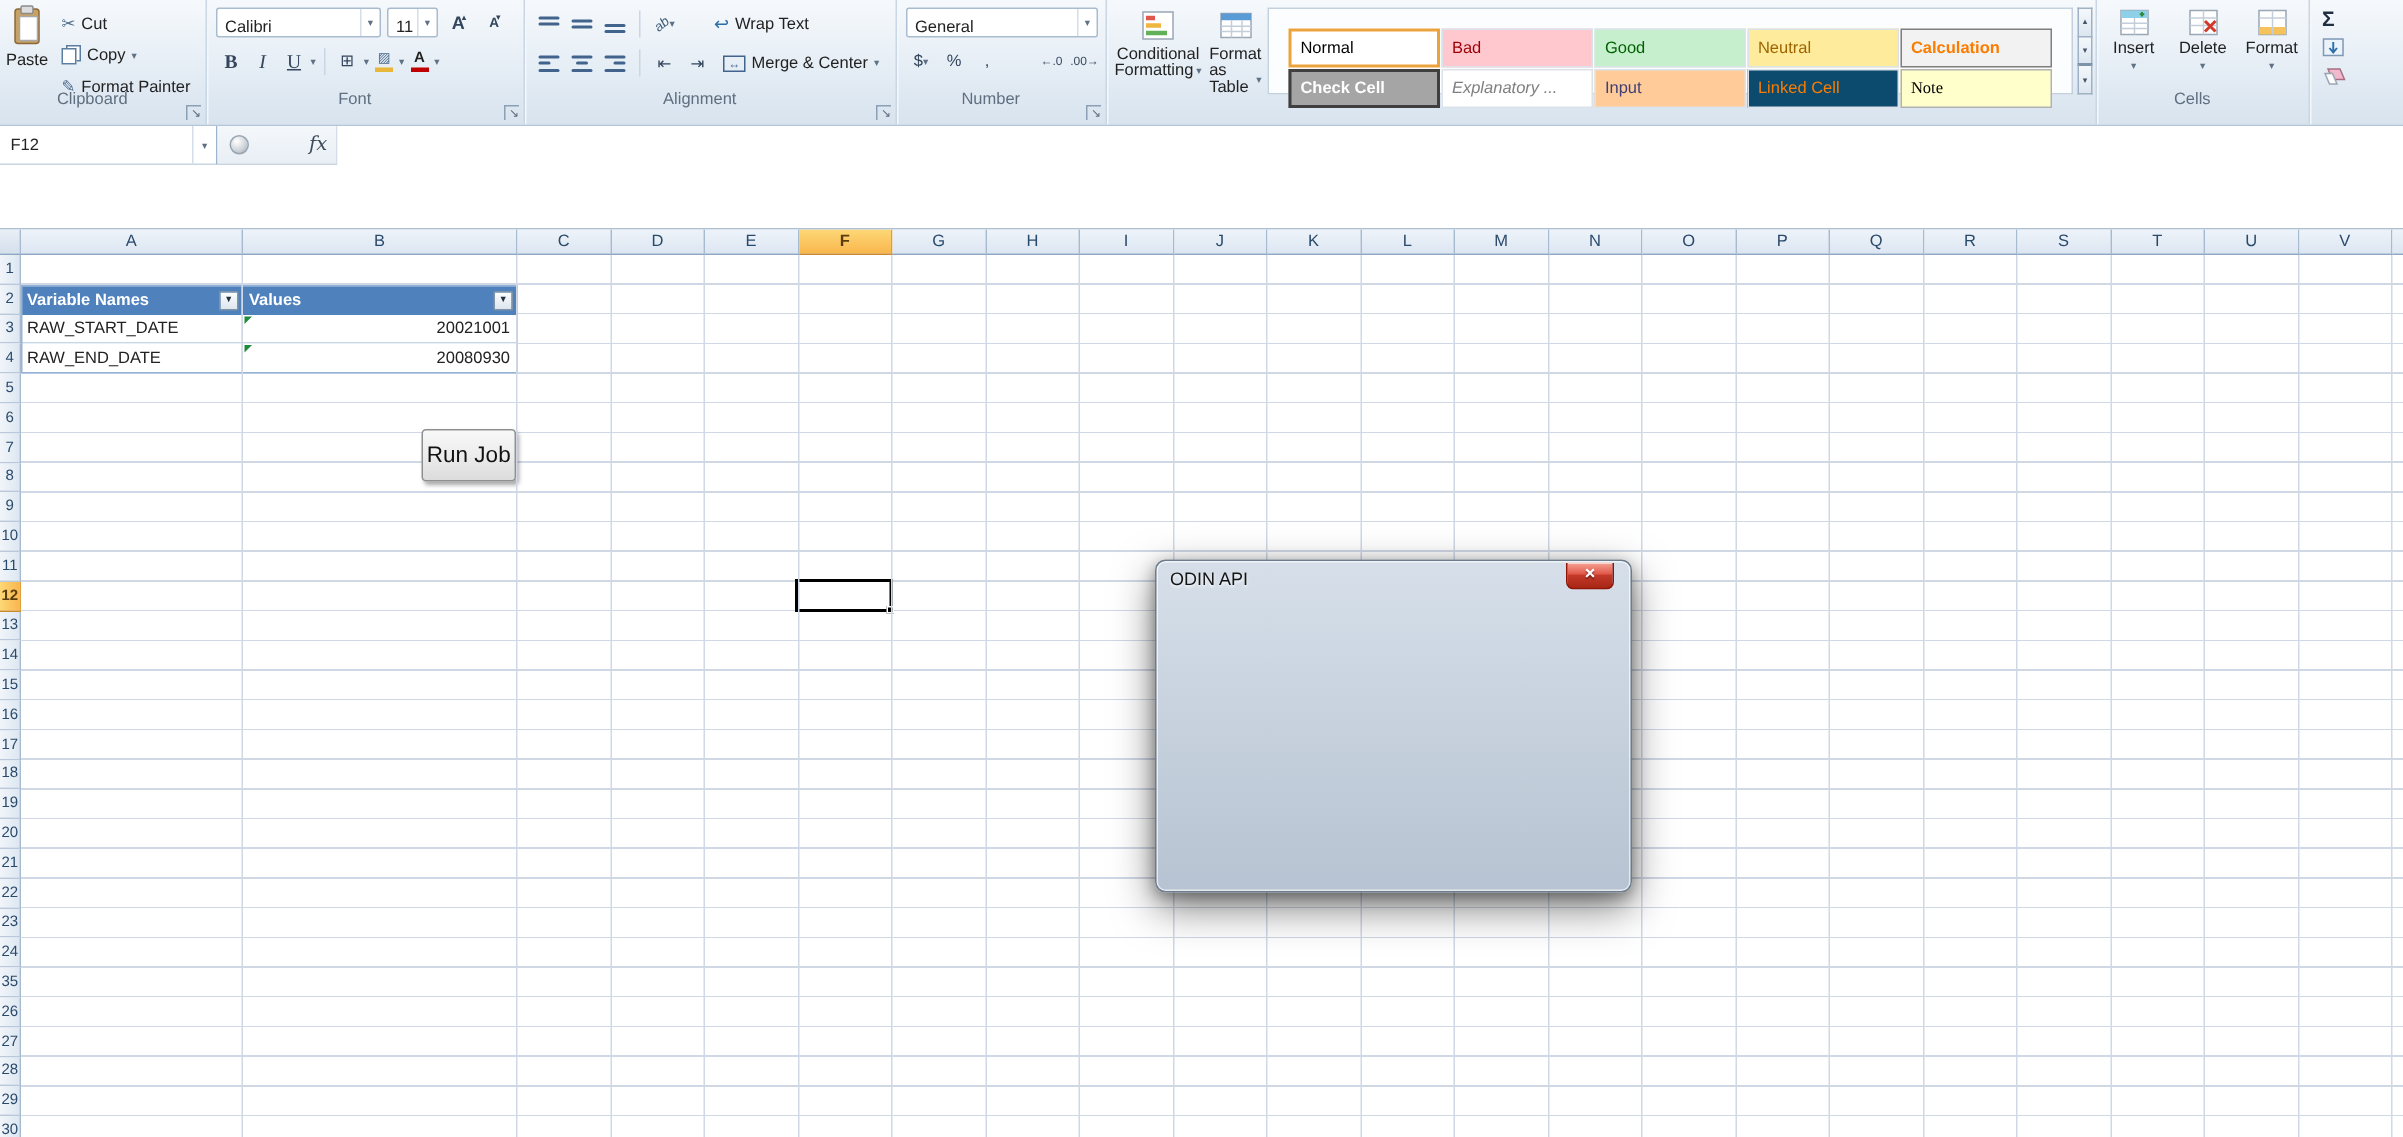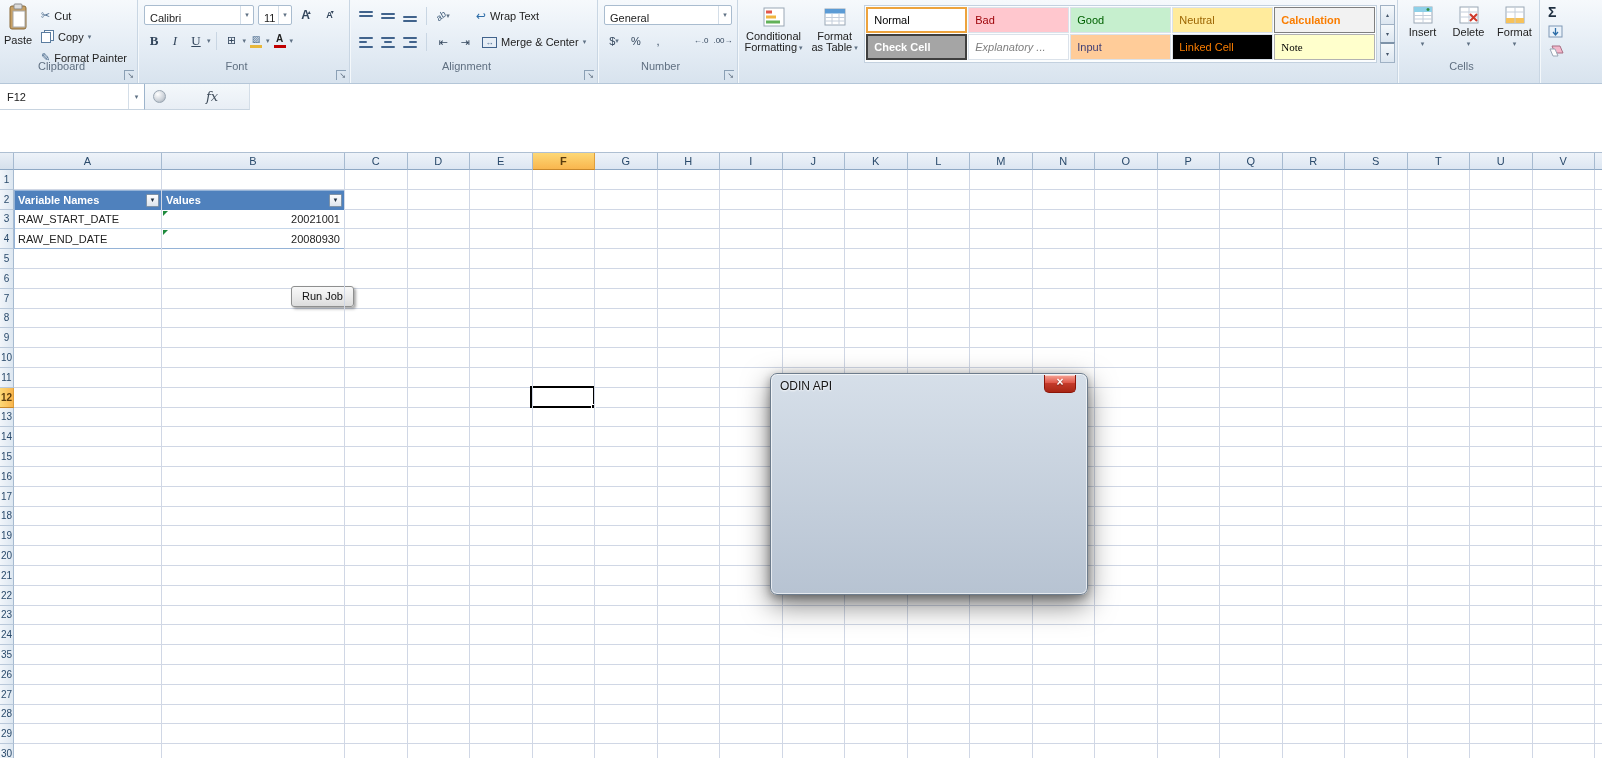--- a/index.html
+++ b/index.html
@@ -63,40 +63,40 @@
 .num-combo{width:128px}
 .num-row2{display:flex;align-items:center;gap:2px;margin-top:6px}
 .decbtn{font-size:8px;letter-spacing:0;padding:2px 3px}
 
 
 .g-styles{width:660px;display:flex;padding:4px 2px 0 4px;gap:3px}
 .bigbtn{display:flex;flex-direction:column;align-items:center;padding-top:2px;cursor:pointer;border:1px solid transparent;border-radius:2px}
 .bigbtn .l1{margin-top:3px;line-height:12px}
 .bigbtn .l2{line-height:11px;display:flex;align-items:center;gap:2px}
 .cfbtn{width:64px}.fatbtn{width:54px}
-.gallery-wrap{background:#fbfdfe;border:1px solid #c3d1df;padding:1px;display:grid;grid-template-columns:repeat(5,101px);grid-auto-rows:26px;gap:1px;height:58px;margin-top:1px}
+.gallery-wrap{background:#fbfdfe;border:1px solid #c3d1df;padding:13px;display:grid;grid-template-columns:repeat(5,101px);grid-auto-rows:26px;gap:1px;height:58px;margin-top:1px}
 .style-cell{display:flex;align-items:center;padding-left:6px;font-size:11px;border:1px solid #dbe2ea;cursor:pointer;overflow:hidden;white-space:nowrap}
 .gal-scroll{display:flex;flex-direction:column;width:15px;margin-top:1px;height:58px}
 .gal-scroll .sb{flex:1;border:1px solid #9fb1c4;border-bottom:none;background:linear-gradient(#f4f8fb,#dce6f0);font-size:6px;color:#44566b;display:flex;align-items:center;justify-content:center;cursor:pointer}
 .gal-scroll .sb:last-child{border-bottom:1px solid #9fb1c4}
 .gal-scroll .sb.more{border-top:2px solid #7e93a9}
 
 
 .g-cells{width:142px;display:flex;justify-content:center;gap:2px;padding-top:5px}
 .cellbtn{width:44px;display:flex;flex-direction:column;align-items:center;gap:2px;cursor:pointer;border:1px solid transparent;border-radius:2px}
 
 
 .g-editing{flex:1;min-width:0;padding:4px 0 0 8px;border-right:none;display:flex;flex-direction:column;gap:5px}
 .sigma{font-size:14px;font-weight:bold;color:#1f2f40;line-height:16px}
 
 
 .fbar{height:26px;display:flex;align-items:stretch;background:#fff;position:relative}
 .namebox{width:145px;border-right:1px solid #9db4cc;border-bottom:1px solid #c8d4e0;display:flex;align-items:center;padding-left:7px;background:#fff;cursor:pointer}
 .namebox .arr{margin-left:auto;width:16px;align-self:stretch;display:flex;align-items:center;justify-content:center;border-left:1px solid #d4dee8;color:#5f7184;font-size:7px}
-.fb-mid{width:105px;background:linear-gradient(#f4f8fb,#e8eef5);border-right:1px solid #d4dee8;border-bottom:1px solid #c8d4e0;display:flex;align-items:center}
+.fb-mid{width:80px;background:linear-gradient(#f4f8fb,#e8eef5);border-right:1px solid #d4dee8;border-bottom:1px solid #c8d4e0;display:flex;align-items:center}
 .fb-circle{width:13px;height:13px;border-radius:50%;background:radial-gradient(circle at 35% 30%,#ffffff,#ccd2d9 60%,#9aa3ad);border:1px solid #9aa6b2;margin-left:8px}
 .fx{font-family:"DejaVu Serif","Liberation Serif",serif;font-style:italic;font-size:13px;color:#3f4c5a;margin-left:40px}
 .fb-input{flex:1;background:#fff}
 .spacer{height:42px;background:#fff}
 
 
 .grid{position:relative;height:606px;overflow:hidden}
 .colheads{display:flex;height:18px;border-top:1px solid #aebfd2;overflow:hidden}
 .corner{width:14px;flex:none;background:linear-gradient(#e9eff6,#d5e0ec);border-right:1px solid #a6bad0;border-bottom:1px solid #8ea8c4}
 .ch{flex:none;background:linear-gradient(#eef3f9,#dce6f2);border-right:1px solid #a6bad0;border-bottom:1px solid #8ea8c4;display:flex;align-items:center;justify-content:center;color:#2a4a6b;font-size:11px;cursor:pointer}
@@ -110,21 +110,21 @@
 
 .tcell{position:absolute;height:19.8px;display:flex;align-items:center;font-size:11px}
 .thead{background:#4f81bd;color:#fff;font-weight:bold;padding-left:4px;border-right:1px solid #d7e2ef;border-top:1px solid #95b3d7}
 .filterbtn{margin-left:auto;margin-right:2px;width:13px;height:13px;background:linear-gradient(#fdfdfd,#dde5ee);border:1px solid #7f93a8;border-radius:1px;display:flex;align-items:center;justify-content:center;font-size:6px;color:#1f2f40;cursor:pointer}
 .tdata{border-right:1px solid #c6d7ea;border-bottom:1px solid #c6d7ea;background:#fff}
 .tdata.textcell{padding-left:4px}
 .tdata.numcell{justify-content:flex-end;padding-right:4px}
 .t-outline{position:absolute;border:1px solid #95b3d7;pointer-events:none}
 .err-tri{position:absolute;width:0;height:0;border-top:5px solid #1e8a3c;border-right:5px solid transparent;pointer-events:none}
 
-.runjob{position:absolute;left:277px;top:115.5px;width:63px;height:21px;background:linear-gradient(#f8f8f8,#ececec 50%,#dcdcdc);border:1px solid #8e8f8f;border-radius:3px;box-shadow:2px 2px 3px rgba(0,0,0,.35);display:flex;align-items:center;justify-content:center;font-size:11px;color:#111;cursor:pointer}
+.runjob{position:absolute;left:267px;top:115.5px;width:63px;height:35px;background:linear-gradient(#f8f8f8,#ececec 50%,#dcdcdc);border:1px solid #8e8f8f;border-radius:3px;box-shadow:2px 2px 3px rgba(0,0,0,.35);display:flex;align-items:center;justify-content:center;font-size:15px;color:#111;cursor:pointer}
 
 .selbox{position:absolute;left:516px;top:216px;width:65px;height:22px;border:2px solid #000;pointer-events:none}
 .fillhandle{position:absolute;right:-3px;bottom:-3px;width:5px;height:5px;background:#000;border:1px solid #fff;pointer-events:auto;cursor:crosshair}
 
 
 .dialog{position:absolute;left:770px;top:373px;width:318px;height:222px;border-radius:7px;background:linear-gradient(#d6dfe9,#b7c3d2);border:1px solid #6d7c8c;box-shadow:0 10px 28px rgba(0,0,0,.5),0 3px 10px rgba(0,0,0,.35),inset 0 0 0 1px rgba(255,255,255,.65);z-index:50}
 .dtitle{height:23px;display:flex;align-items:center;padding-left:9px;font-size:12px;color:#141414;text-shadow:0 1px 2px rgba(255,255,255,.9);cursor:default}
 .dclose{position:absolute;top:1px;right:11px;width:32px;height:18px;border-radius:0 0 5px 5px;background:linear-gradient(#f6a596,#e0584a 45%,#c33a2a 50%,#a82615);border:1px solid #8c1508;border-top:none;color:#fff;font-weight:bold;font-size:12px;line-height:15px;text-align:center;box-shadow:inset 0 1px 0 rgba(255,255,255,.55);cursor:pointer;text-shadow:0 1px 1px rgba(0,0,0,.4)}
 .dbody{position:absolute;left:6px;right:6px;top:23px;bottom:6px;background:#fff;border:1px solid #8a8a8a;overflow:hidden}
 .swirl{position:absolute;left:0px;top:2px}
@@ -335,21 +335,21 @@
       </div>
       <div class="gallery-wrap" id="gallery">
           <div class="style-cell" style="background: rgb(255, 255, 255); color: rgb(0, 0, 0); border: 2px solid rgb(237, 163, 61);">Normal</div>
           <div class="style-cell" style="background: rgb(255, 199, 206); color: rgb(156, 0, 6);">Bad</div>
           <div class="style-cell" style="background: rgb(198, 239, 206); color: rgb(0, 97, 0);">Good</div>
           <div class="style-cell" style="background: rgb(255, 235, 156); color: rgb(156, 101, 0);">Neutral</div>
           <div class="style-cell" style="background: rgb(242, 242, 242); color: rgb(250, 125, 0); border: 1px solid rgb(127, 127, 127); font-weight: bold;">Calculation</div>
           <div class="style-cell" style="background: rgb(165, 165, 165); color: rgb(255, 255, 255); border: 2px solid rgb(63, 63, 63); font-weight: bold;">Check Cell</div>
           <div class="style-cell" style="background: rgb(255, 255, 255); color: rgb(127, 127, 127); font-style: italic;">Explanatory ...</div>
           <div class="style-cell" style="background: rgb(255, 204, 153); color: rgb(63, 63, 118);">Input</div>
-          <div class="style-cell" style="background: #000000; color: rgb(250, 125, 0);">Linked Cell</div>
+          <div class="style-cell" style="background: #0c4a6e; color: rgb(250, 125, 0);">Linked Cell</div>
           <div class="style-cell" style="background: rgb(255, 255, 204); color: rgb(0, 0, 0); border: 1px solid rgb(178, 178, 178); font-family: Liberation Serif, serif;">Note</div>
         </div>
       <div class="gal-scroll">
         <span class="sb">▴</span>
         <span class="sb">▾</span>
         <span class="sb more">▾</span>
       </div>
     </div>
 
     <div class="group g-cells">

